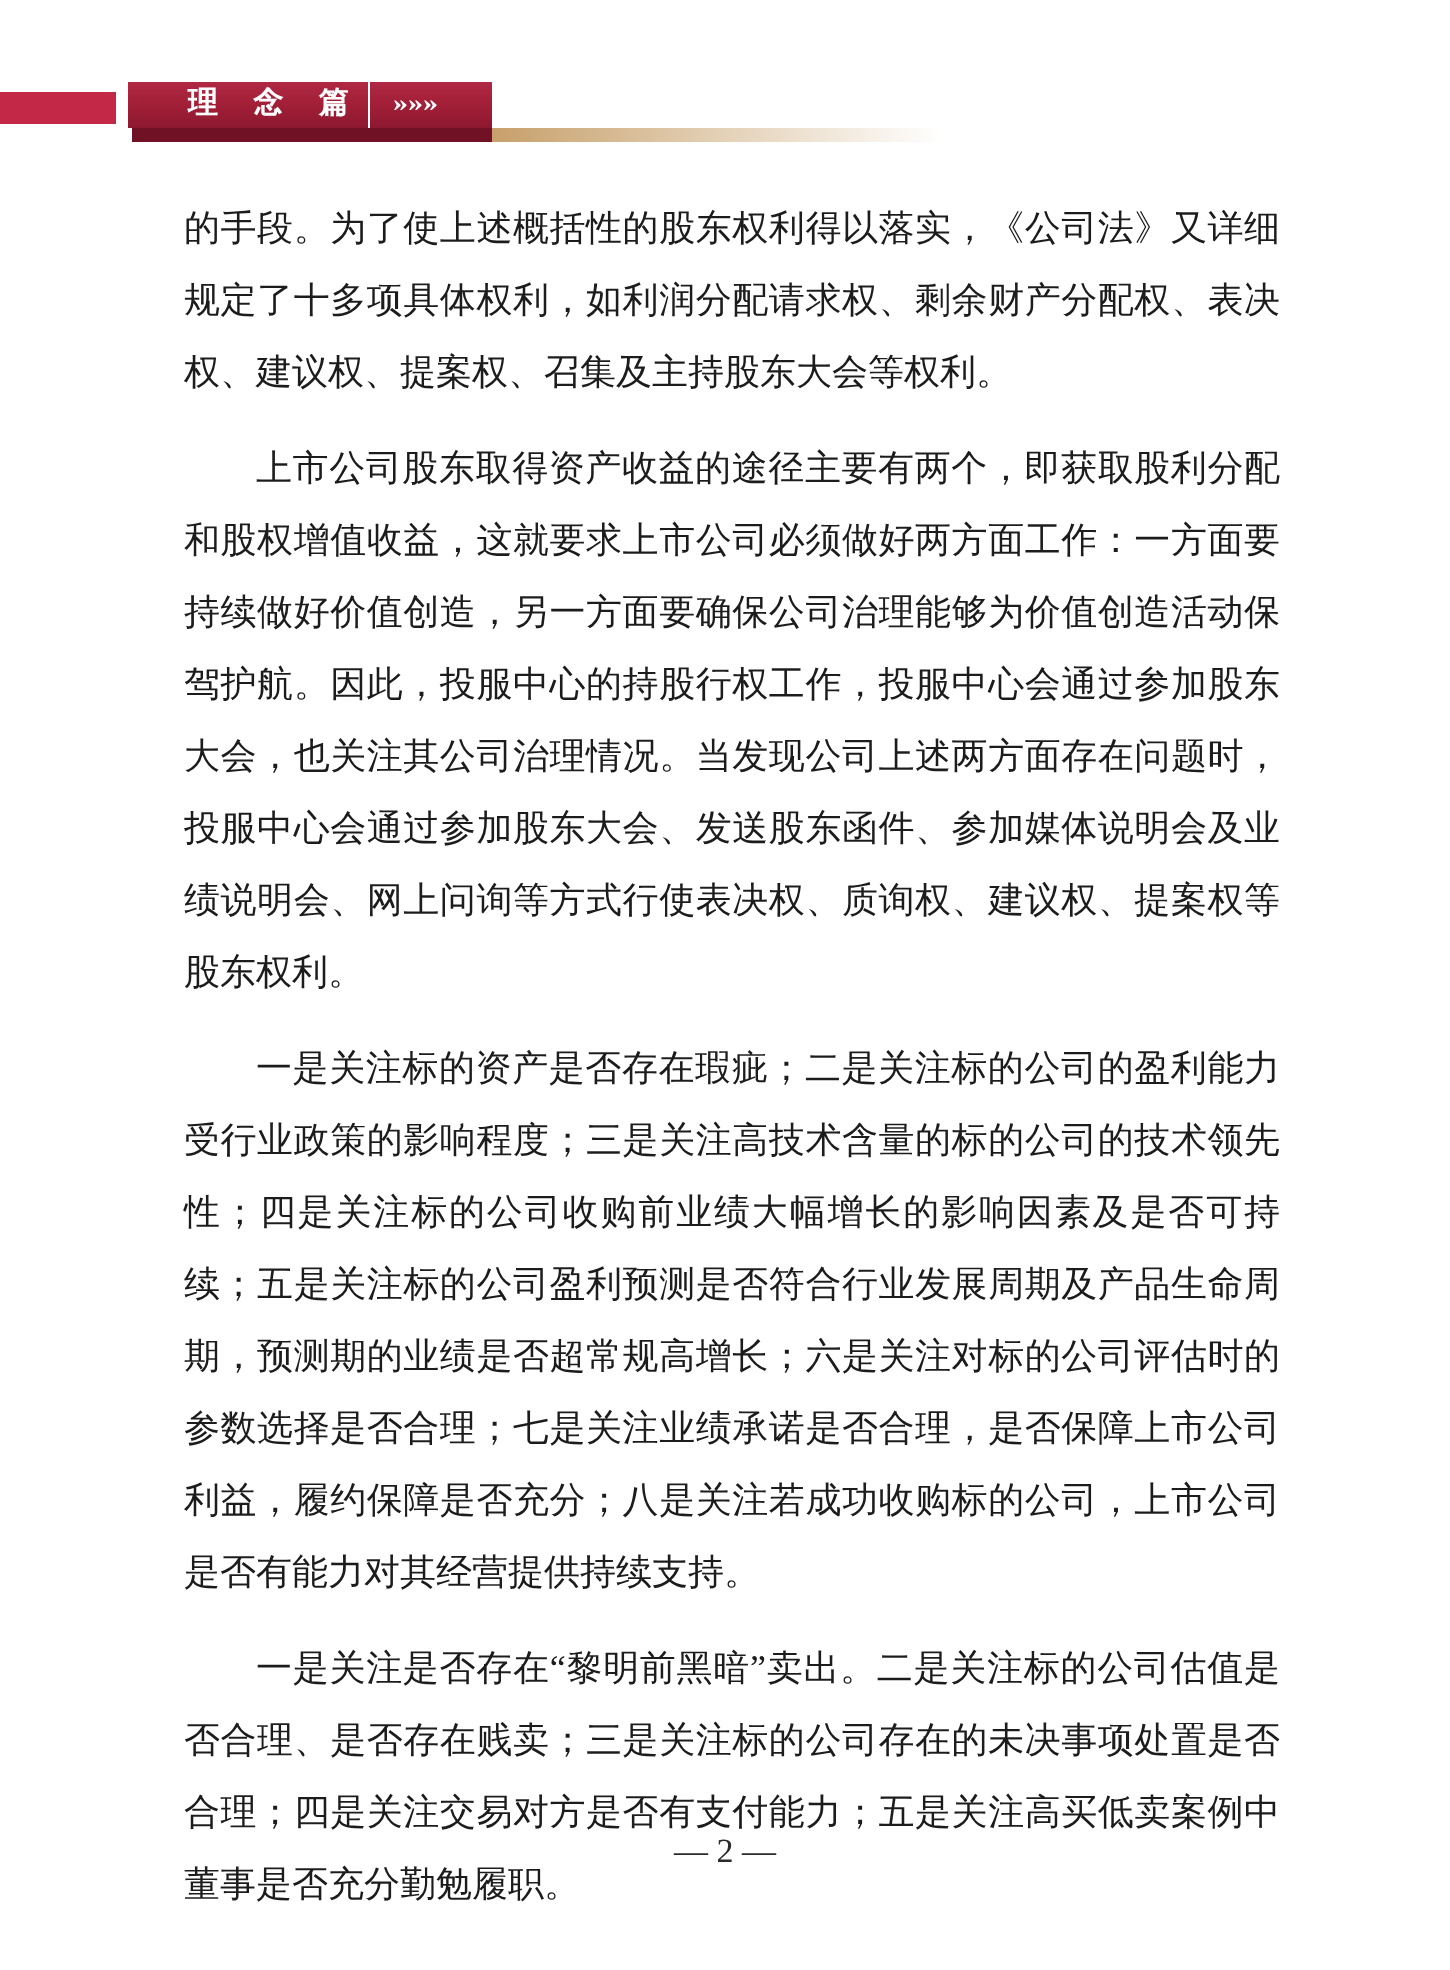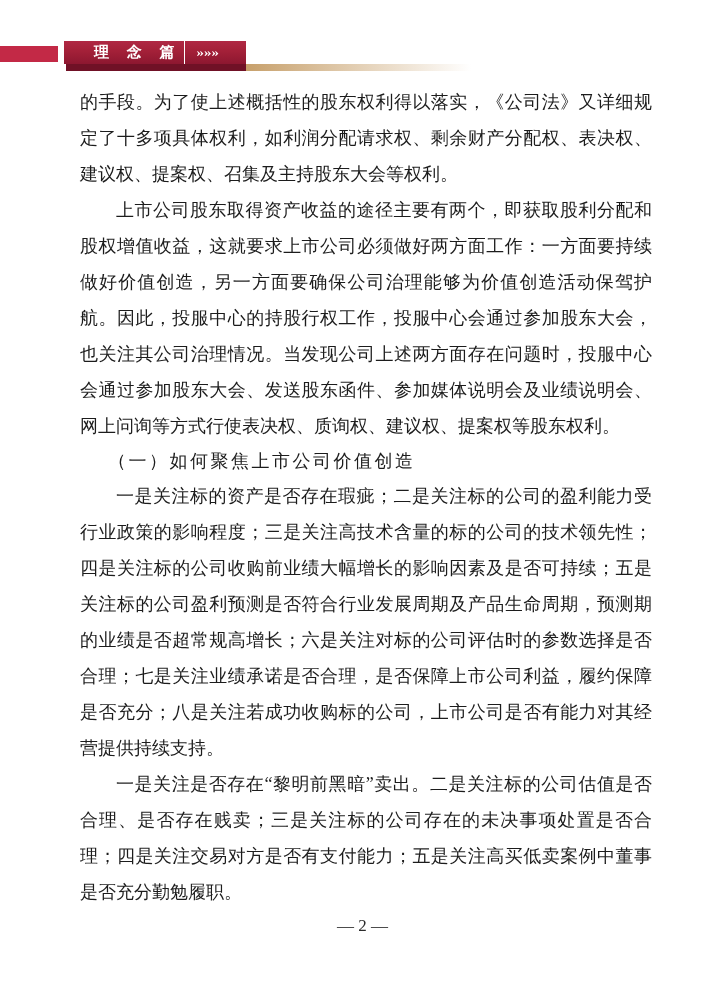--- a/index.html
+++ b/index.html
@@ -54,21 +54,21 @@
     position:absolute;left:246px;top:64px;width:225px;height:7px;
     background:linear-gradient(90deg,var(--grad-tan) 0%,rgba(255,255,255,0) 100%);
   }
 
   
   .body-text{
     position:absolute;left:80px;top:84px;width:572px;
     font-size:18px;line-height:36px;text-align:justify;
     color:var(--text-ink);
   }
-  .body-text p{margin:0;text-indent:2em;}
+  .body-text p{margin:12px;text-indent:2em;}
   .body-text p.cont{text-indent:0;}
   h3.kai{
     margin:0;font-size:18px;line-height:34px;font-weight:normal;
     text-indent:1.55em;letter-spacing:2.5px;
     font-family:"Liberation Serif","DejaVu Serif",serif;
   }
   h4.hei{
     margin:0;font-size:18px;line-height:34px;font-weight:bold;
     text-indent:1.9em;letter-spacing:0.5px;
     font-family:"Liberation Sans","DejaVu Sans",sans-serif;
@@ -93,21 +93,20 @@
       <span class="banner-divider"></span>
       <span class="chevrons">»»»</span>
     </div>
     <div class="understrip"></div>
     <div class="gradbar"></div>
   </div>
 
   <div class="body-text">
     <p class="cont">的手段。为了使上述概括性的股东权利得以落实，《公司法》又详细规定了十多项具体权利，如利润分配请求权、剩余财产分配权、表决权、建议权、提案权、召集及主持股东大会等权利。</p>
     <p>上市公司股东取得资产收益的途径主要有两个，即获取股利分配和股权增值收益，这就要求上市公司必须做好两方面工作：一方面要持续做好价值创造，另一方面要确保公司治理能够为价值创造活动保驾护航。因此，投服中心的持股行权工作，投服中心会通过参加股东大会，也关注其公司治理情况。当发现公司上述两方面存在问题时，投服中心会通过参加股东大会、发送股东函件、参加媒体说明会及业绩说明会、网上问询等方式行使表决权、质询权、建议权、提案权等股东权利。</p>
-    <h3 class="kai">（一）如何聚焦上市公司价值创造</h3>
     <p>一是关注标的资产是否存在瑕疵；二是关注标的公司的盈利能力受行业政策的影响程度；三是关注高技术含量的标的公司的技术领先性；四是关注标的公司收购前业绩大幅增长的影响因素及是否可持续；五是关注标的公司盈利预测是否符合行业发展周期及产品生命周期，预测期的业绩是否超常规高增长；六是关注对标的公司评估时的参数选择是否合理；七是关注业绩承诺是否合理，是否保障上市公司利益，履约保障是否充分；八是关注若成功收购标的公司，上市公司是否有能力对其经营提供持续支持。</p>
     <p>一是关注是否存在“黎明前黑暗”卖出。二是关注标的公司估值是否合理、是否存在贱卖；三是关注标的公司存在的未决事项处置是否合理；四是关注交易对方是否有支付能力；五是关注高买低卖案例中董事是否充分勤勉履职。</p>
   </div>
 
   <div class="footer">
     <span>— 2 —</span>
   </div>
 
 </div>
 

